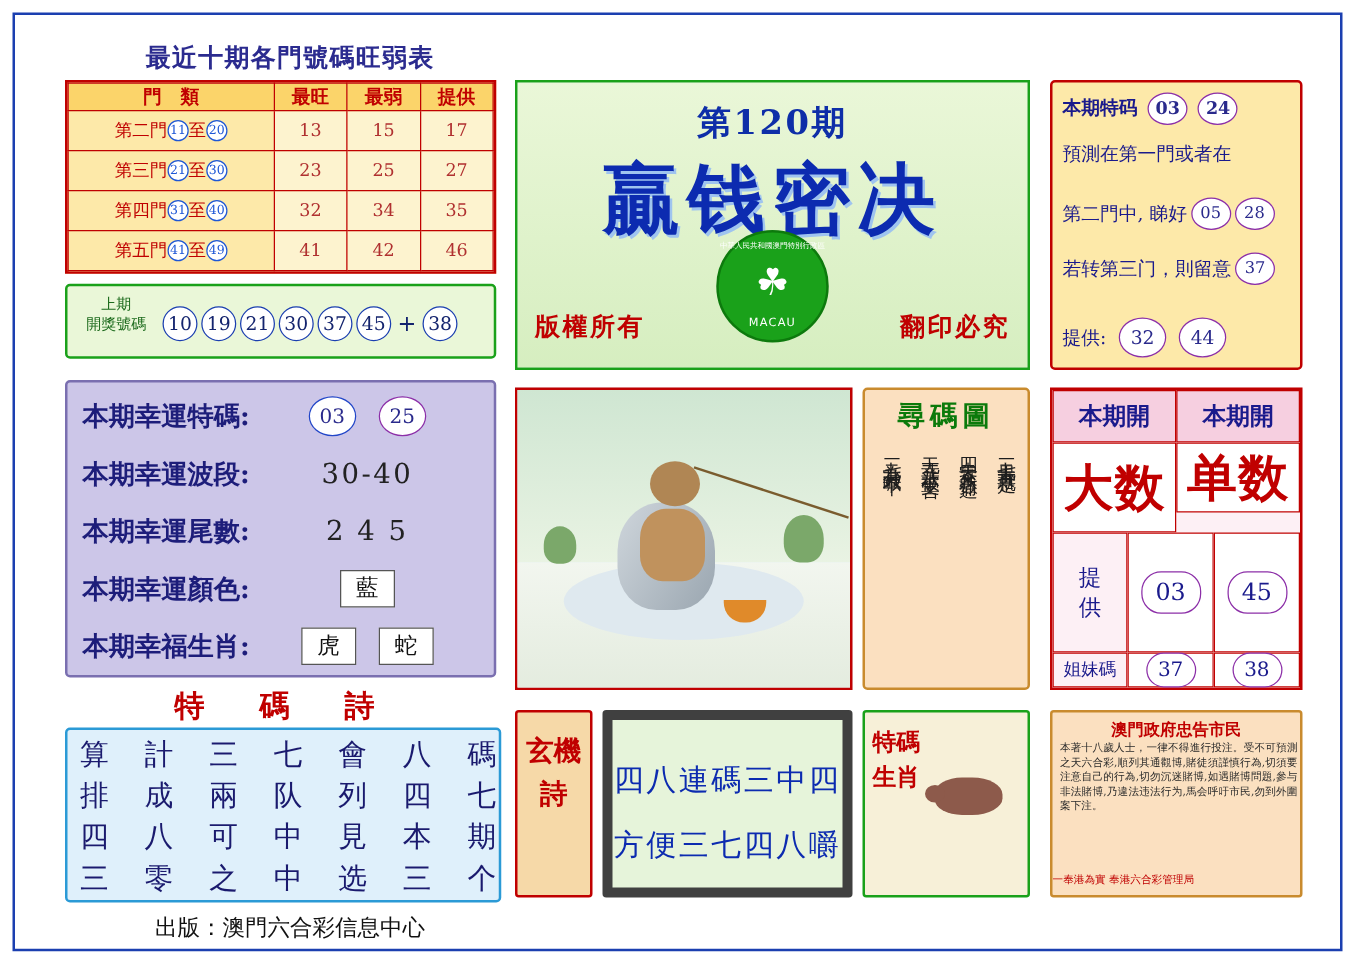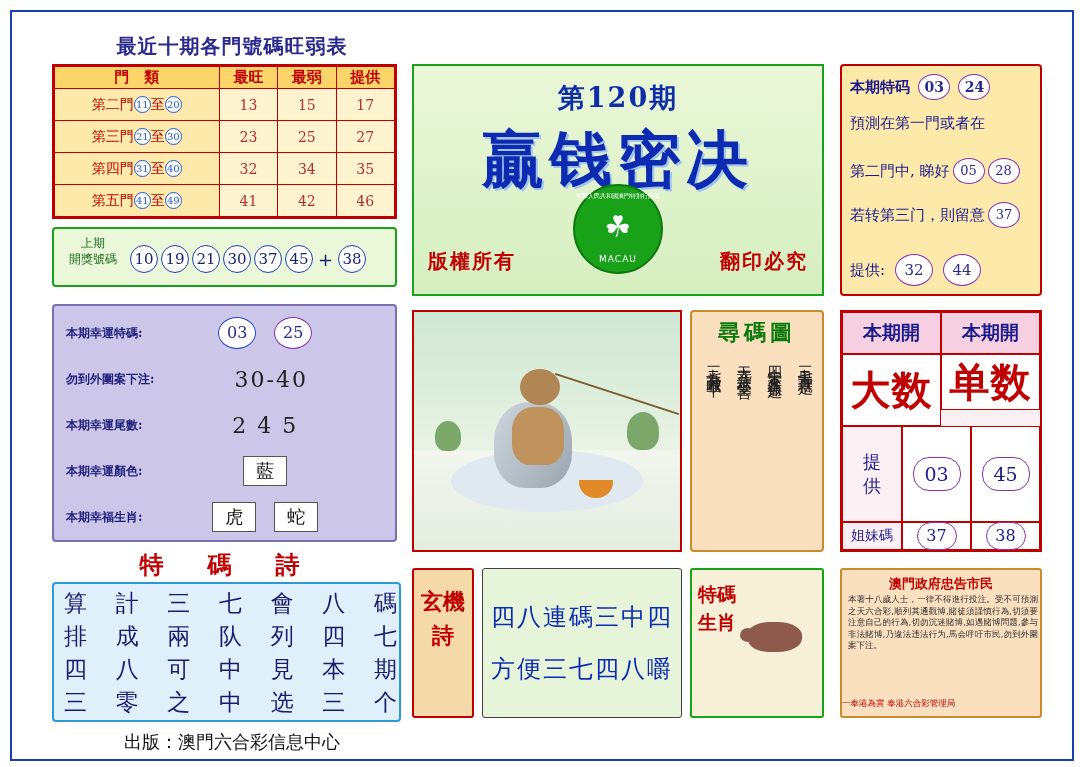--- a/index.html
+++ b/index.html
@@ -25,21 +25,21 @@
   .last{left:40px;top:215px;width:345px;height:60px;border:2px solid #1aa11a;background:#eaf7d8;border-radius:4px;}
   .last .lbl{position:absolute;left:8px;top:6px;width:62px;font-family:"DejaVu Serif",serif;font-size:12px;color:#1d6b1d;line-height:16px;text-align:center;}
   .ball{display:inline-block;width:26px;height:26px;line-height:26px;border-radius:50%;
         border:1.5px solid #1b3fb0;color:#14246e;font-size:15px;text-align:center;background:#fff;
         font-family:"DejaVu Serif",serif;}
   .plus{display:inline-block;font-size:18px;color:#14246e;vertical-align:middle;margin:0 2px;}
 
   
   .lucky{left:40px;top:292px;width:345px;height:238px;border:2px solid #7a6fb0;background:#ccc6e8;border-radius:4px;}
   .lrow{position:absolute;left:12px;width:322px;height:38px;display:flex;align-items:center;}
-  .lrow .k{font-family:"DejaVu Serif",serif;font-weight:bold;font-size:12px;color:#1d1d7a;white-space:nowrap;}
+  .lrow .k{font-family:"DejaVu Serif",serif;font-weight:bold;font-size:21px;color:#1d1d7a;white-space:nowrap;}
   .lrow .v{flex:1;display:flex;align-items:center;justify-content:center;gap:18px;}
   .vtxt{font-family:"DejaVu Serif",serif;font-size:22px;color:#222;letter-spacing:2px;}
   .ob{display:inline-block;min-width:30px;height:30px;line-height:30px;padding:0 3px;border-radius:50%;
       border:1.5px solid #8c2fa8;color:#2a2a8c;background:#fff;text-align:center;font-size:16px;font-family:"DejaVu Serif",serif;}
   .ob.blue{border-color:#2246c8;}
   .sq{display:inline-block;min-width:30px;height:28px;line-height:28px;padding:0 6px;background:#fff;
       border:1px solid #555;font-family:"DejaVu Serif",serif;font-size:18px;color:#111;text-align:center;}
 
   
   .poem{left:40px;top:536px;width:345px;height:170px;}
@@ -103,21 +103,21 @@
   .rb-lbl{font-family:"DejaVu Serif",serif;font-size:18px;color:#1a1a8c;background:#fdf0f5;}
   .rb-num{background:#fff;}
   .pill{display:inline-block;min-width:46px;height:32px;line-height:32px;border-radius:16px;border:1.5px solid #8c2fa8;
          background:#fff;color:#1a1a8c;font-family:"DejaVu Serif",serif;font-size:19px;text-align:center;}
   .pill.sm{min-width:38px;height:26px;line-height:26px;font-size:16px;}
 
   
   .xuanji{left:400px;top:556px;width:62px;height:150px;border:2px solid #c00000;background:#f6d9a8;border-radius:3px;}
   .xuanji .v{position:absolute;left:0;top:14px;width:100%;text-align:center;font-family:"DejaVu Serif",serif;
              font-weight:bold;font-size:22px;color:#c00000;line-height:34px;}
-  .poem2{left:470px;top:556px;width:200px;height:150px;border:1px solid #404040;background:#e6f4da;border-radius:3px;}
+  .poem2{left:470px;top:556px;width:200px;height:150px;border:8px solid #404040;background:#e6f4da;border-radius:3px;}
   .poem2 .l{position:absolute;left:0;width:100%;text-align:center;font-family:"DejaVu Serif",serif;
             font-size:24px;color:#0c2bb0;letter-spacing:2px;}
 
   .shengxiao{left:678px;top:556px;width:134px;height:150px;border:2px solid #1aa11a;background:#f7f0d8;border-radius:3px;}
   .shengxiao .ttl{position:absolute;left:6px;top:10px;width:38px;text-align:center;font-family:"DejaVu Serif",serif;
                   font-weight:bold;font-size:19px;color:#c00000;line-height:28px;}
   .pig{position:absolute;left:56px;top:52px;width:54px;height:30px;background:#8d5a4b;border-radius:40% 45% 45% 40%;}
   .pig:after{content:"";position:absolute;left:-8px;top:6px;width:16px;height:14px;background:#8d5a4b;border-radius:50%;}
 
   .notice{left:828px;top:556px;width:202px;height:150px;border:2px solid #c98b2e;background:#fbe0c0;border-radius:3px;}
@@ -196,21 +196,21 @@
 
   <div class="abs lucky">
     <div class="lrow" style="top:8px;">
       <span class="k">本期幸運特碼:</span>
       <span class="v">
         <span class="ob blue">03</span>
         <span class="ob">25</span>
       </span>
     </div>
     <div class="lrow" style="top:54px;">
-      <span class="k">勿到外圍案下注:</span>
+      <span class="k">本期幸運波段:</span>
       <span class="v">
         <span class="vtxt">30-40</span>
       </span>
     </div>
     <div class="lrow" style="top:100px;">
       <span class="k">本期幸運尾數:</span>
       <span class="v">
         <span class="vtxt">2 4 5</span>
       </span>
     </div>

